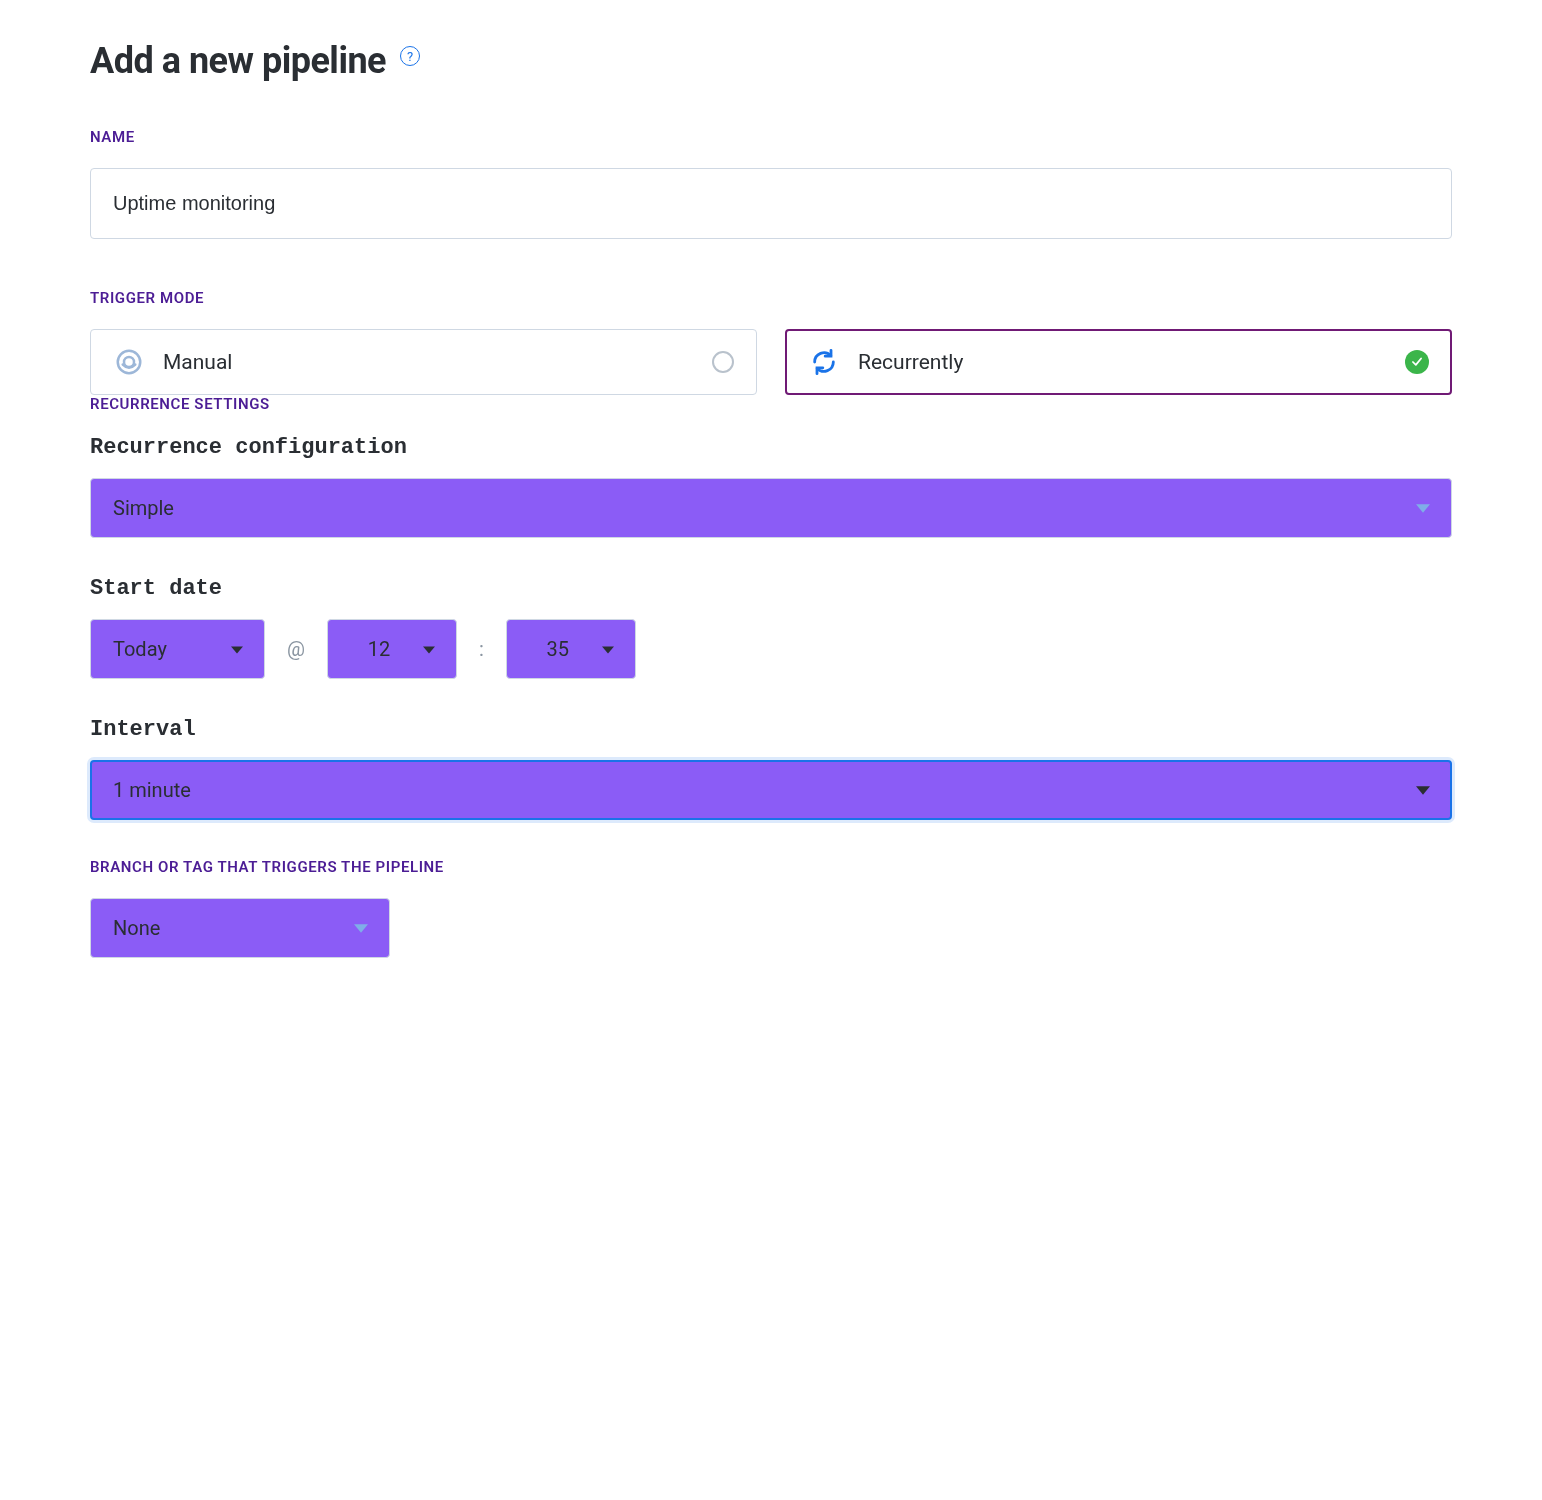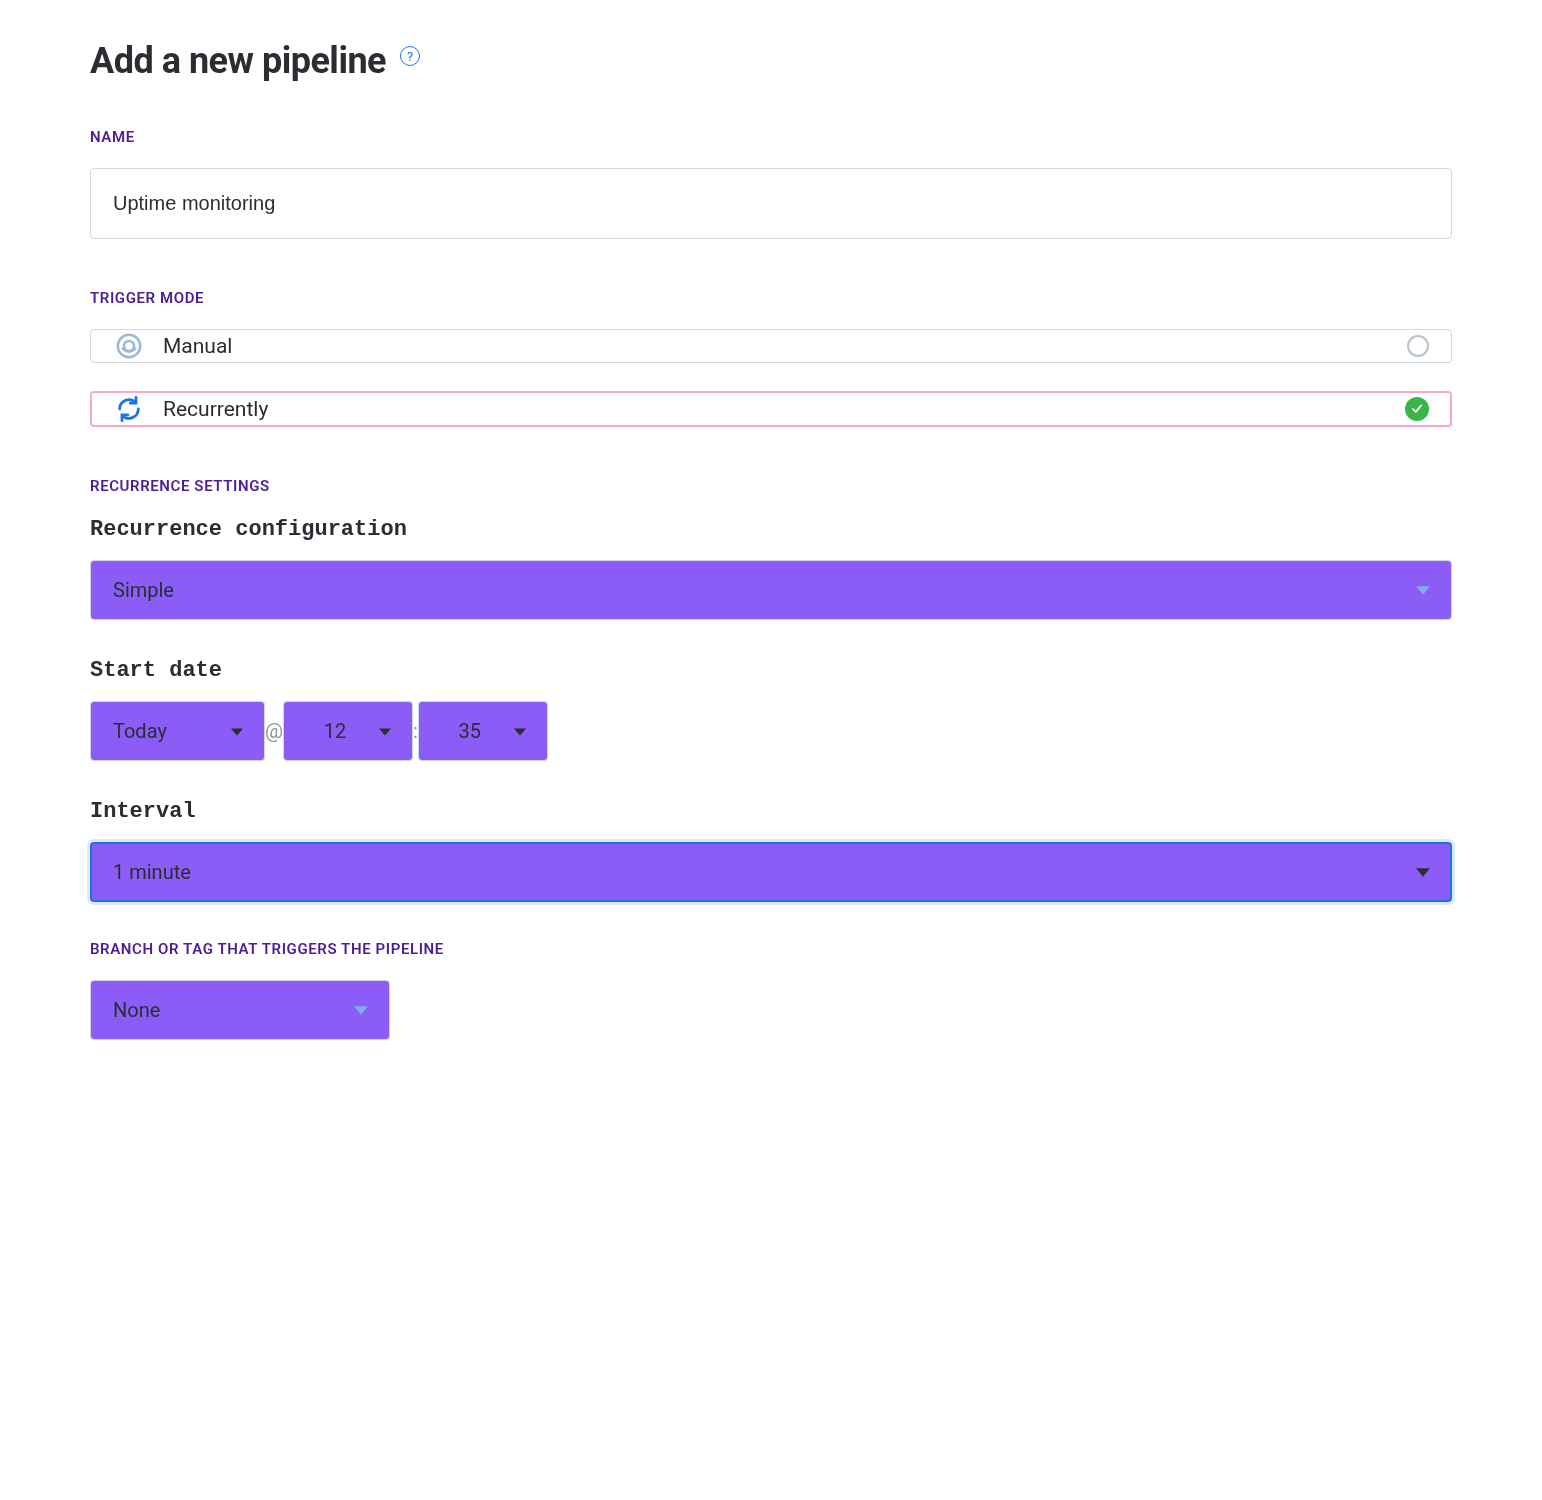--- a/index.html
+++ b/index.html
@@ -48,36 +48,34 @@
     border-radius: 4px;
     padding: 0 22px;
     font-size: 20px;
     color: #2a2e33;
     margin-bottom: 50px;
   }
 
   .trigger-row {
     display: flex;
     gap: 28px;
-    margin-bottom: 50px;
-    flex-direction: column;
   }
   .trigger-card {
     flex: 1;
     height: 66px;
     border: 1px solid #cfd8e3;
     border-radius: 4px;
     display: flex;
     align-items: center;
     padding: 0 22px;
     cursor: pointer;
     position: relative;
   }
   .trigger-card.selected {
-    border: 2px solid #f9a8d4;
+    border: 2px solid #701a75;
     padding: 0 21px;
   }
   .trigger-card .ic {
     width: 32px;
     height: 32px;
     margin-right: 18px;
     display: flex;
     align-items: center;
     justify-content: center;
   }
@@ -145,20 +143,21 @@
     top: 50%;
     transform: translateY(-50%);
     pointer-events: none;
   }
   .caret.blue svg path { fill: #7faee8; }
   .caret.dark svg path { fill: #2a2e33; }
 
   .start-date-row {
     display: flex;
     align-items: center;
+    gap: 22px;
     margin-bottom: 38px;
   }
   .small-select {
     position: relative;
   }
   .small-select .select-box {
     height: 60px;
     border: 1px solid #cfd8e3;
     border-radius: 4px;
     font-size: 20px;

